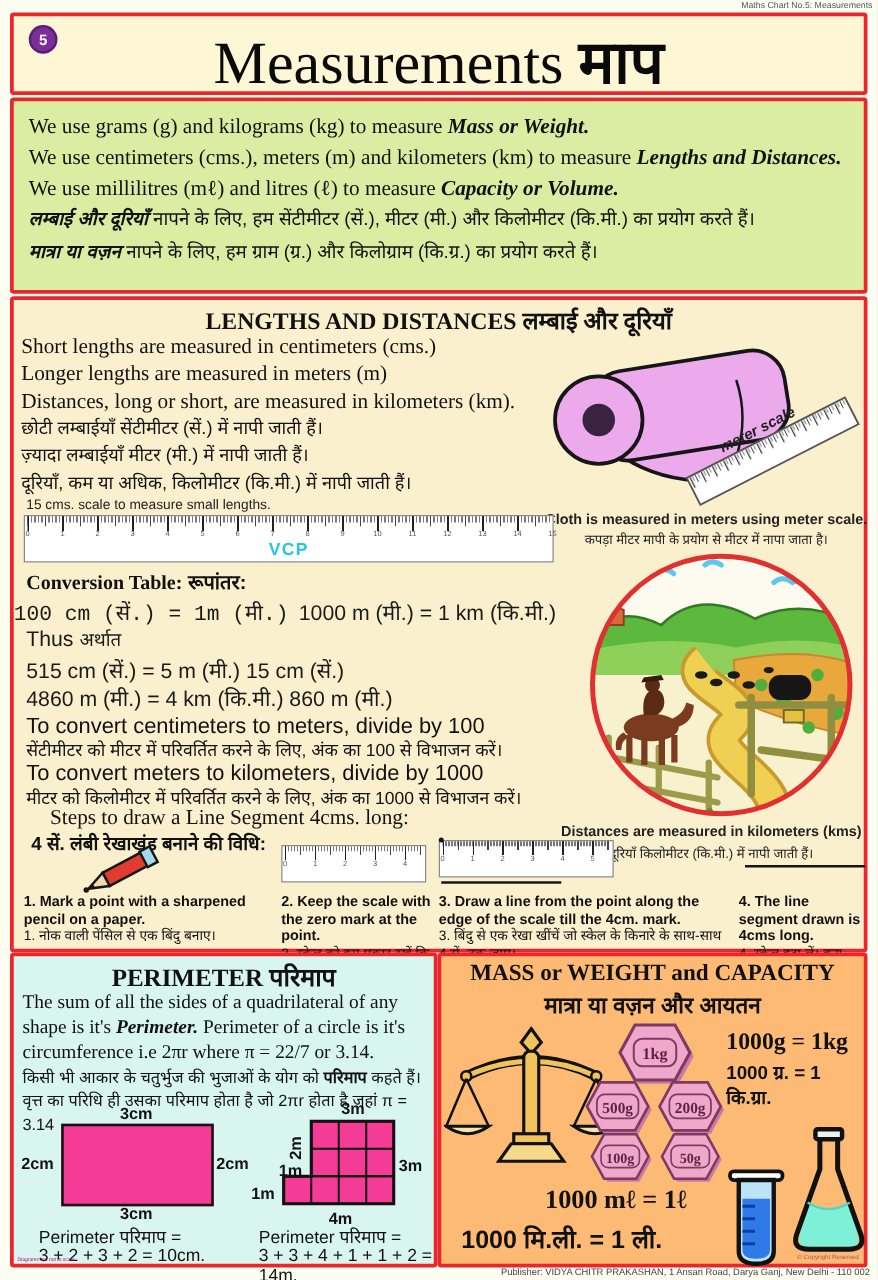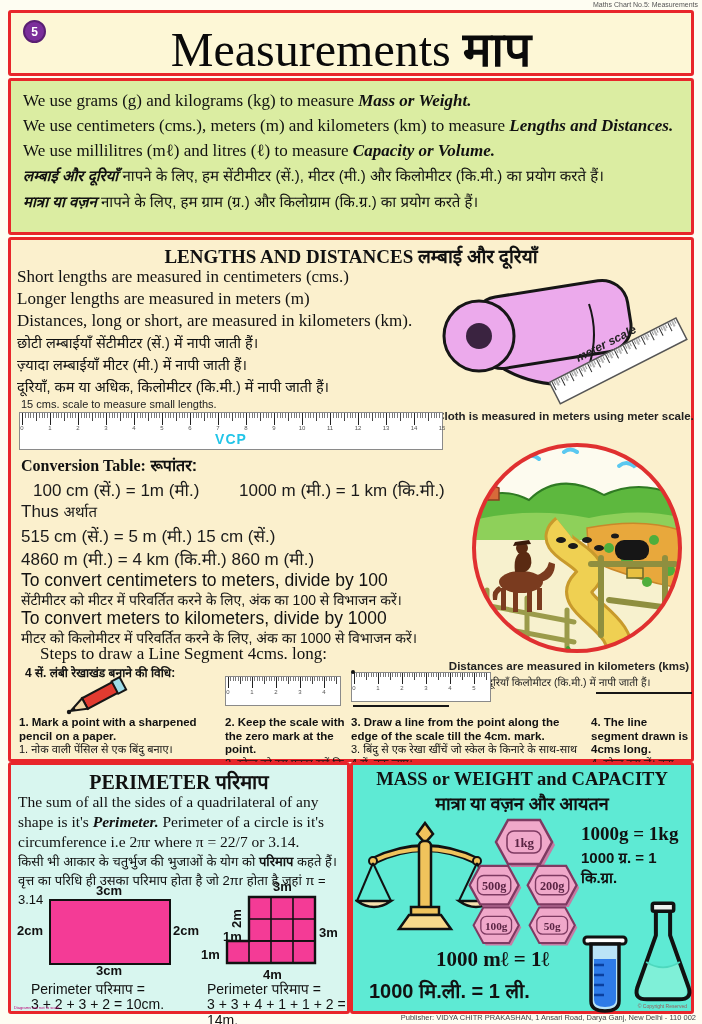--- a/index.html
+++ b/index.html
@@ -56,38 +56,38 @@
        font-weight:bold;font-size:14px;letter-spacing:1px;}
 
   
   .conv-head{position:absolute;left:10px;top:214px;font-size:16px;}
   .eqline{position:absolute;font-size:17px;color:#1a1a1a;}
   .rule-en{position:absolute;left:10px;font-size:17.5px;color:#111;}
   .rule-hi{position:absolute;left:10px;font-size:14px;color:#111;text-align:center;}
 
   
   .steps-head-en{position:absolute;left:10px;top:404px;font-size:17px;margin-left:19px;}
-  .steps-head-hi{position:absolute;left:14px;top:424px;font-size:12px;font-weight:bold;}
+  .steps-head-hi{position:absolute;left:14px;top:424px;font-size:15px;font-weight:bold;}
   .step-txt{position:absolute;top:476px;font-size:11.5px;line-height:13.5px;color:#111;}
   .step-txt .hi{font-weight:normal;font-size:11px;}
   .cap{font-size:11.5px;font-weight:bold;color:#222;text-align:center;}
   .cap-hi{font-size:10.5px;font-weight:normal;text-align:center;color:#222;}
 
   
   .perip{left:8px;top:762px;width:342px;height:252px;background:#D8F6EF;}
   .peri-head{position:absolute;top:3px;left:0;right:0;text-align:center;font-size:20px;}
   .peri-par{position:absolute;left:7px;top:27px;width:328px;font-size:15.5px;line-height:20px;}
   .peri-hi{font-size:13px;line-height:19px;}
   .figlbl{position:absolute;font-size:13px;font-weight:bold;color:#111;}
   .peq{position:absolute;font-size:14px;color:#111;}
   .rect-fig{position:absolute;background:#F43B96;border:2px solid #111;}
   .note{position:absolute;left:3px;bottom:1px;font-size:4px;color:#b07;}
 
   
-  .massp{left:350px;top:762px;width:344px;height:252px;background:#5eead4;}
+  .massp{left:350px;top:762px;width:344px;height:252px;background:#fdba74;}
   .mass-head{position:absolute;top:4px;left:0;right:0;text-align:center;font-size:18.5px;}
   .mass-head-hi{position:absolute;top:26px;left:0;right:0;text-align:center;font-size:18px;font-weight:bold;}
   .meq1{position:absolute;font-size:19px;}
   .meq2{position:absolute;font-size:15px;font-weight:bold;}
   .copy{position:absolute;right:4px;bottom:2px;font-size:5px;color:#9a5a5a;}
 </style>
 </head>
 <body>
 
 <div class="page">
@@ -143,20 +143,21 @@
         <circle cx="40" cy="62" r="13" fill="#3A2340"></circle>
         <path d="M150,30 Q160,60 150,92" fill="none" stroke="#161616" stroke-width="2"></path>
       </g>
       <g transform="rotate(-27 140 118)">
         <rect x="118" y="96" width="142" height="24" fill="#fff" stroke="#555" stroke-width="1.5"></rect>
         <rect x="119" y="97" width="140" height="10" fill="url(#mticks)"></rect>
         <text x="186" y="91" font-size="12" font-weight="bold" font-style="italic" fill="#222" text-anchor="middle" font-family="Liberation Sans, sans-serif">meter scale</text>
       </g>
     </svg>
     <div class="abs cap" style="left:420px;top:170px;width:268px;">Cloth is measured in meters using meter scale.</div>
+    <div class="abs cap-hi" style="left:420px;top:184px;width:268px;">कपड़ा मीटर मापी के प्रयोग से मीटर में नापा जाता है।</div>
 
     <div class="ruler-label sans">15 cms. scale to measure small lengths.</div>
     <div class="ruler" style="left:8px;top:172px;width:424px;height:38px;">
       <div class="ticks"></div>
       <div class="nums">
           <span style="left: 0px;">0</span>
           <span style="left: 28px;">1</span>
           <span style="left: 56px;">2</span>
           <span style="left: 84px;">3</span>
           <span style="left: 112px;">4</span>
@@ -172,21 +173,21 @@
           <span style="left: 392px;">14</span>
           <span style="left: 420px;">15</span>
         </div>
       <div class="vcp">VCP</div>
     </div>
 
     <div class="conv-head">
       <span class="serif b">Conversion Table:</span>
       <span class="b">रूपांतर:</span>
     </div>
-    <div class="eqline" style="left:22px;top:238px;">100 cm (सें.) = 1m (मी.)</div>
+    <div class="eqline" style="left:0;top:238px;font-family:Liberation Mono, monospace;">100 cm (सें.) = 1m (मी.)</div>
     <div class="eqline" style="left:228px;top:238px;">1000 m (मी.) = 1 km (कि.मी.)</div>
     <div class="eqline" style="left:10px;top:261px;">
       <span>Thus</span>
       <span style="font-size:15px;">अर्थात</span>
     </div>
     <div class="eqline" style="left:10px;top:284px;">515 cm (सें.) = 5 m (मी.) 15 cm (सें.)</div>
     <div class="eqline" style="left:10px;top:307px;">4860 m (मी.) = 4 km (कि.मी.) 860 m (मी.)</div>
 
     <div class="rule-en" style="top:330px;">To convert centimeters to meters, divide by 100</div>
     <div class="rule-hi" style="top:350px;">सेंटीमीटर को मीटर में परिवर्तित करने के लिए, अंक का 100 से विभाजन करें।</div>

